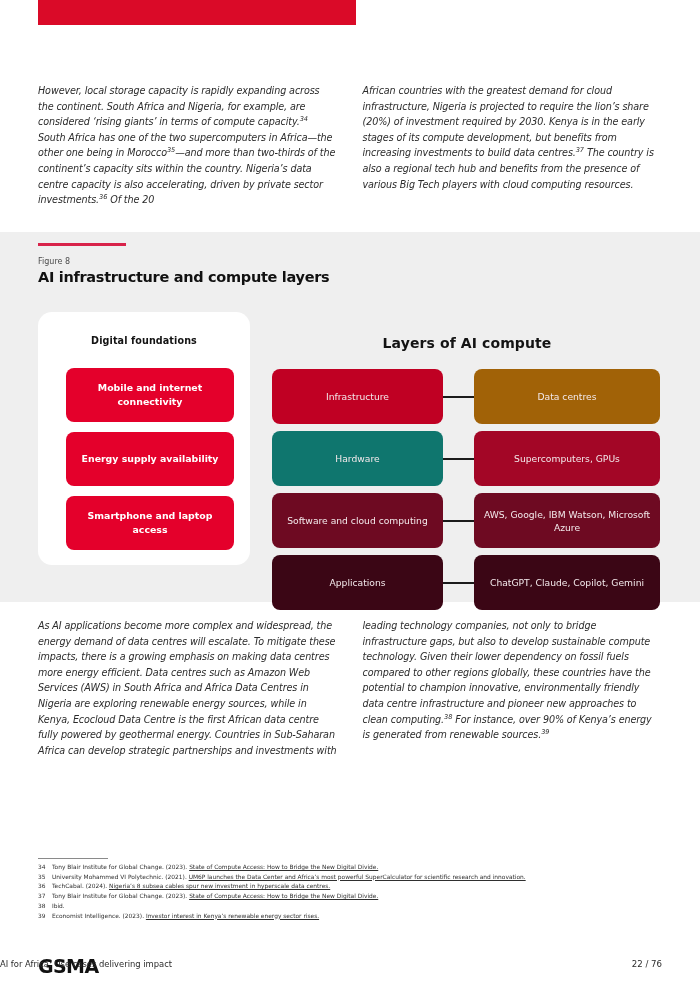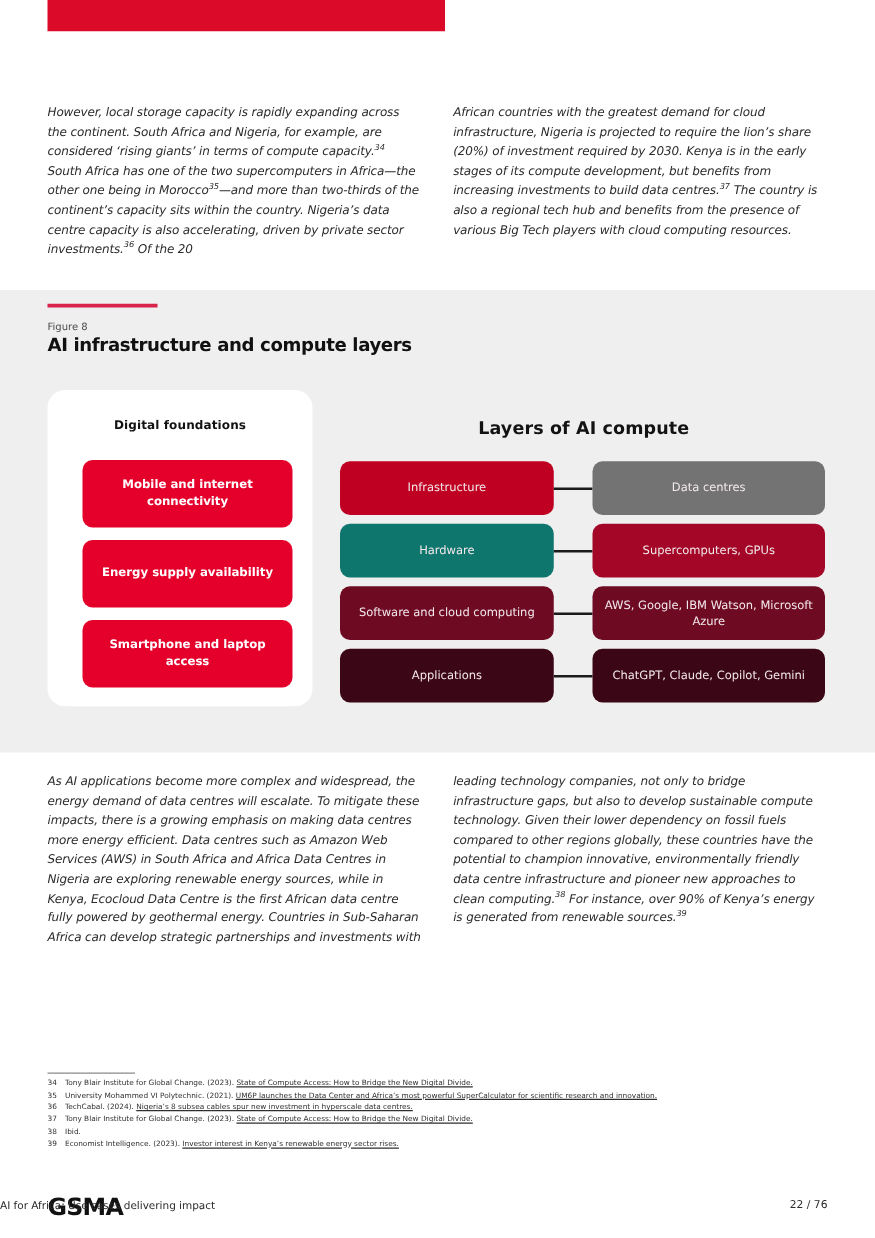--- a/index.html
+++ b/index.html
@@ -79,21 +79,21 @@
     position: absolute; left: 272px; top: 335px; width: 390px;
     text-align: center; font-size: 14px; font-weight: bold; color: #131313;
     font-family: "DejaVu Sans", sans-serif; letter-spacing: 0.1px;
   }
   .compute-stack {
     position: absolute; left: 272px; top: 369px; width: 388px;
     display: flex; flex-direction: column; gap: 7px;
   }
   .compute-row { display: flex; align-items: center; position: relative; }
   .compute-box {
-    height: 43px; border-radius: 8px;
+    height: 55px; border-radius: 8px;
     display: flex; align-items: center; justify-content: center;
     text-align: center; color: #f3e9eb; font-size: 9.2px; line-height: 13px;
     font-family: "DejaVu Sans", sans-serif; padding: 0 8px;
   }
   .compute-box.left  { width: 171px; }
   .compute-box.right { width: 186px; }
   .connector {
     width: 31px; height: 2px; background: #1b1b1b; flex: 0 0 auto;
   }
 
@@ -157,21 +157,21 @@
       <div class="found-box">Smartphone and laptop access</div>
     </div>
   </div>
 
   <div class="compute-heading">Layers of AI compute</div>
   <div class="compute-stack">
 
     <div class="compute-row">
       <div class="compute-box left" style="background:#C00023">Infrastructure</div>
       <div class="connector"></div>
-      <div class="compute-box right" style="background:#737373">Data centres</div>
+      <div class="compute-box right" style="background:#a16207">Data centres</div>
     </div>
 
     <div class="compute-row">
       <div class="compute-box left" style="background:#0f766e">Hardware</div>
       <div class="connector"></div>
       <div class="compute-box right" style="background:#A30626">Supercomputers, GPUs</div>
     </div>
 
     <div class="compute-row">
       <div class="compute-box left" style="background:#6E0A22">Software and cloud computing</div>

